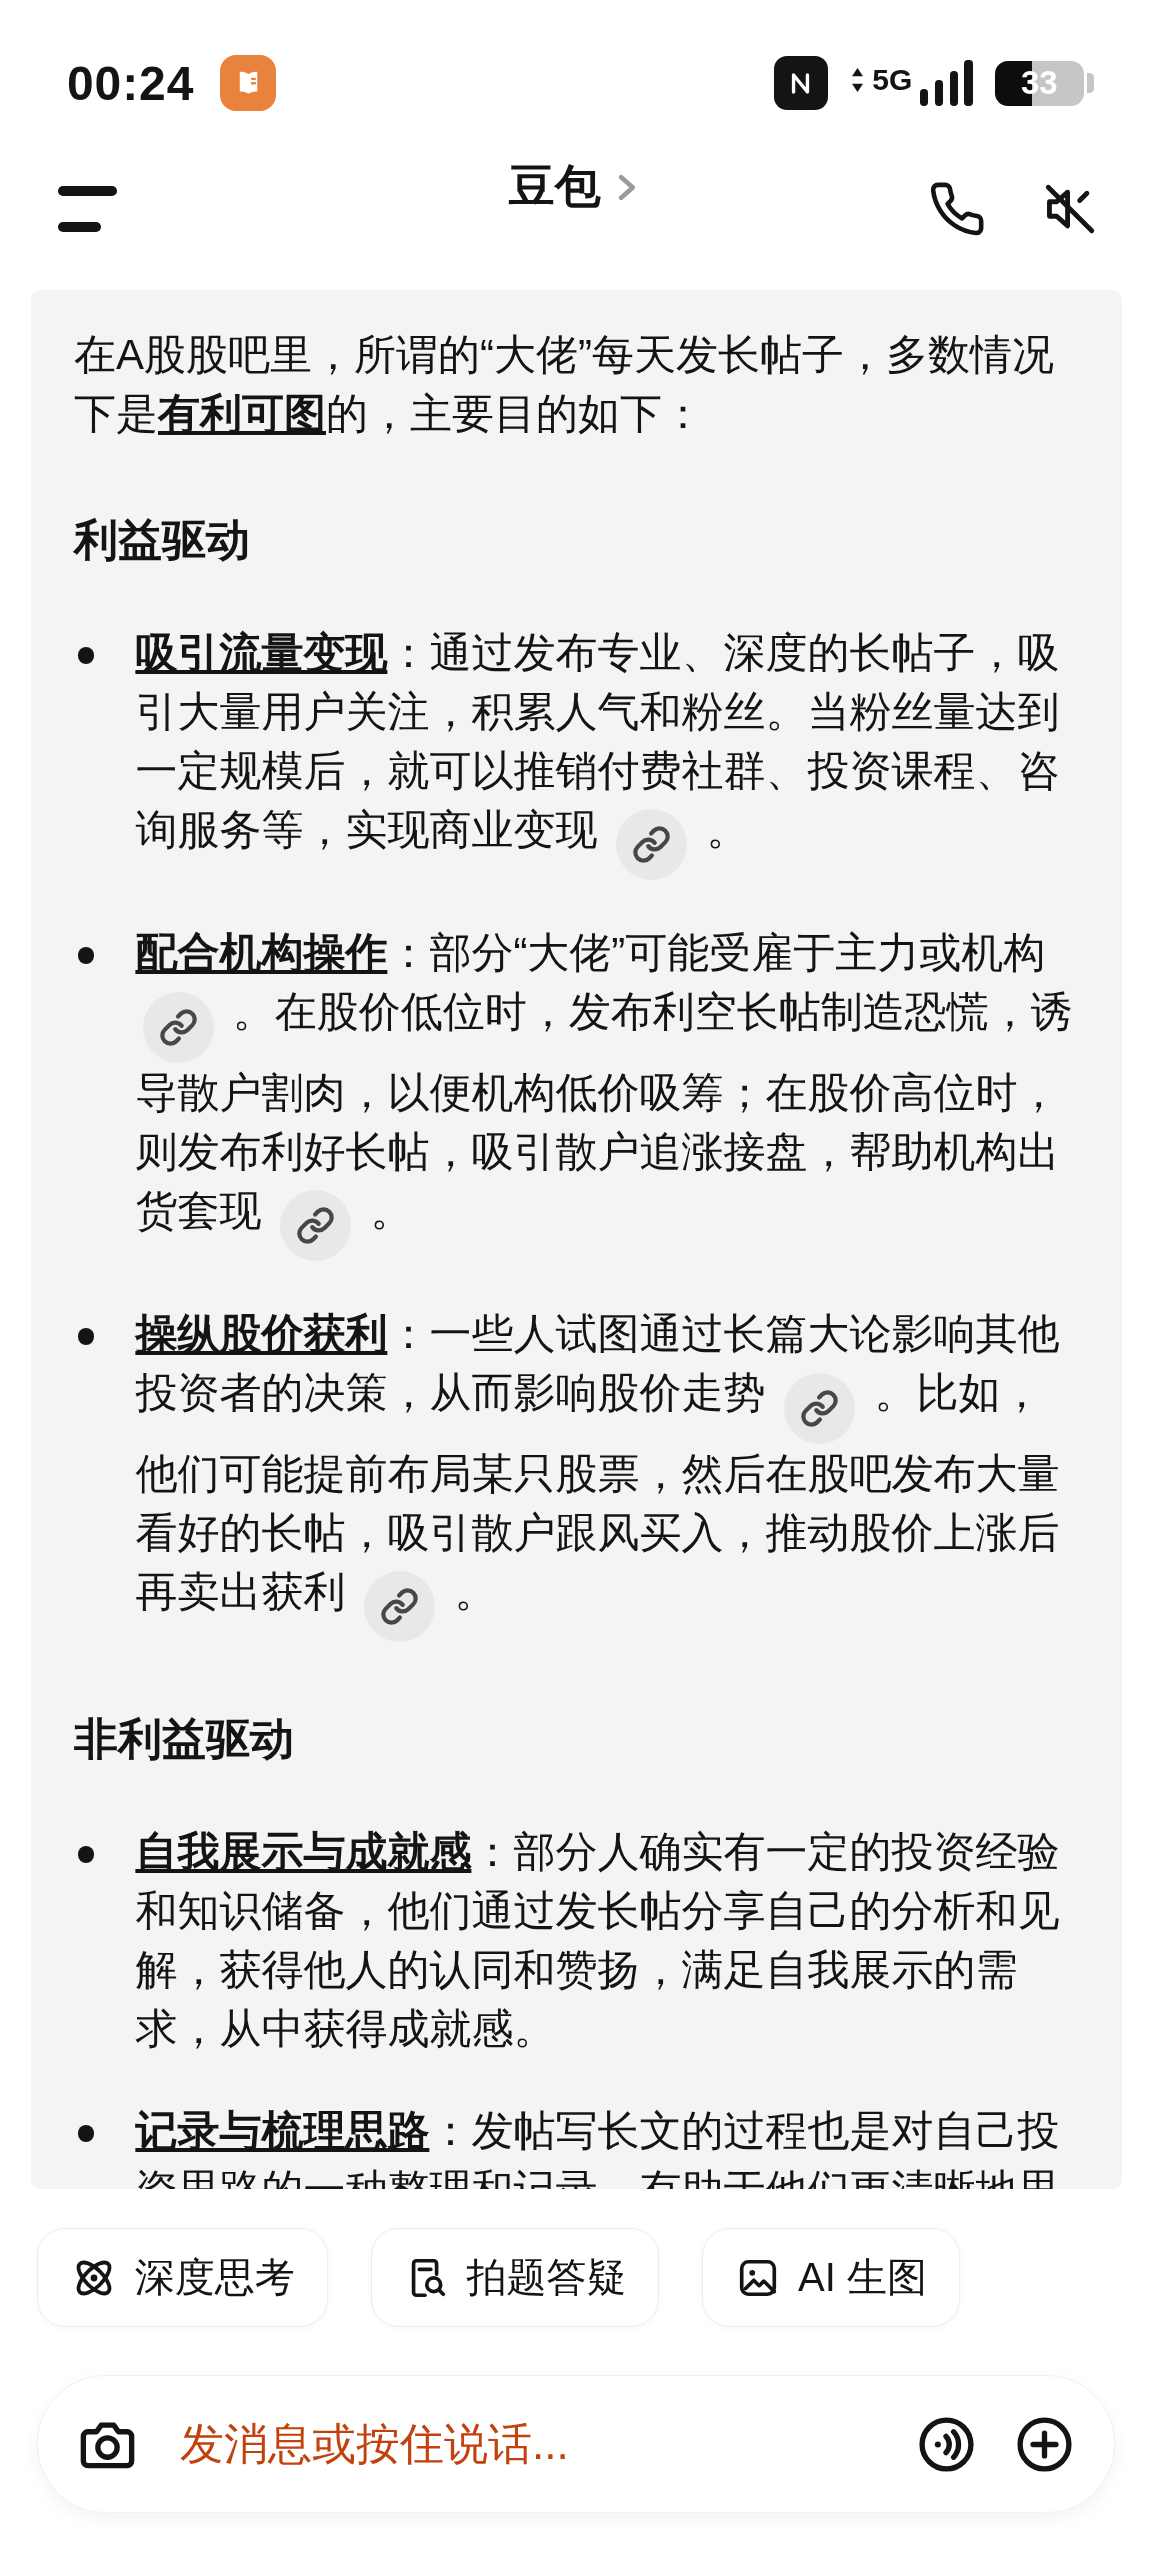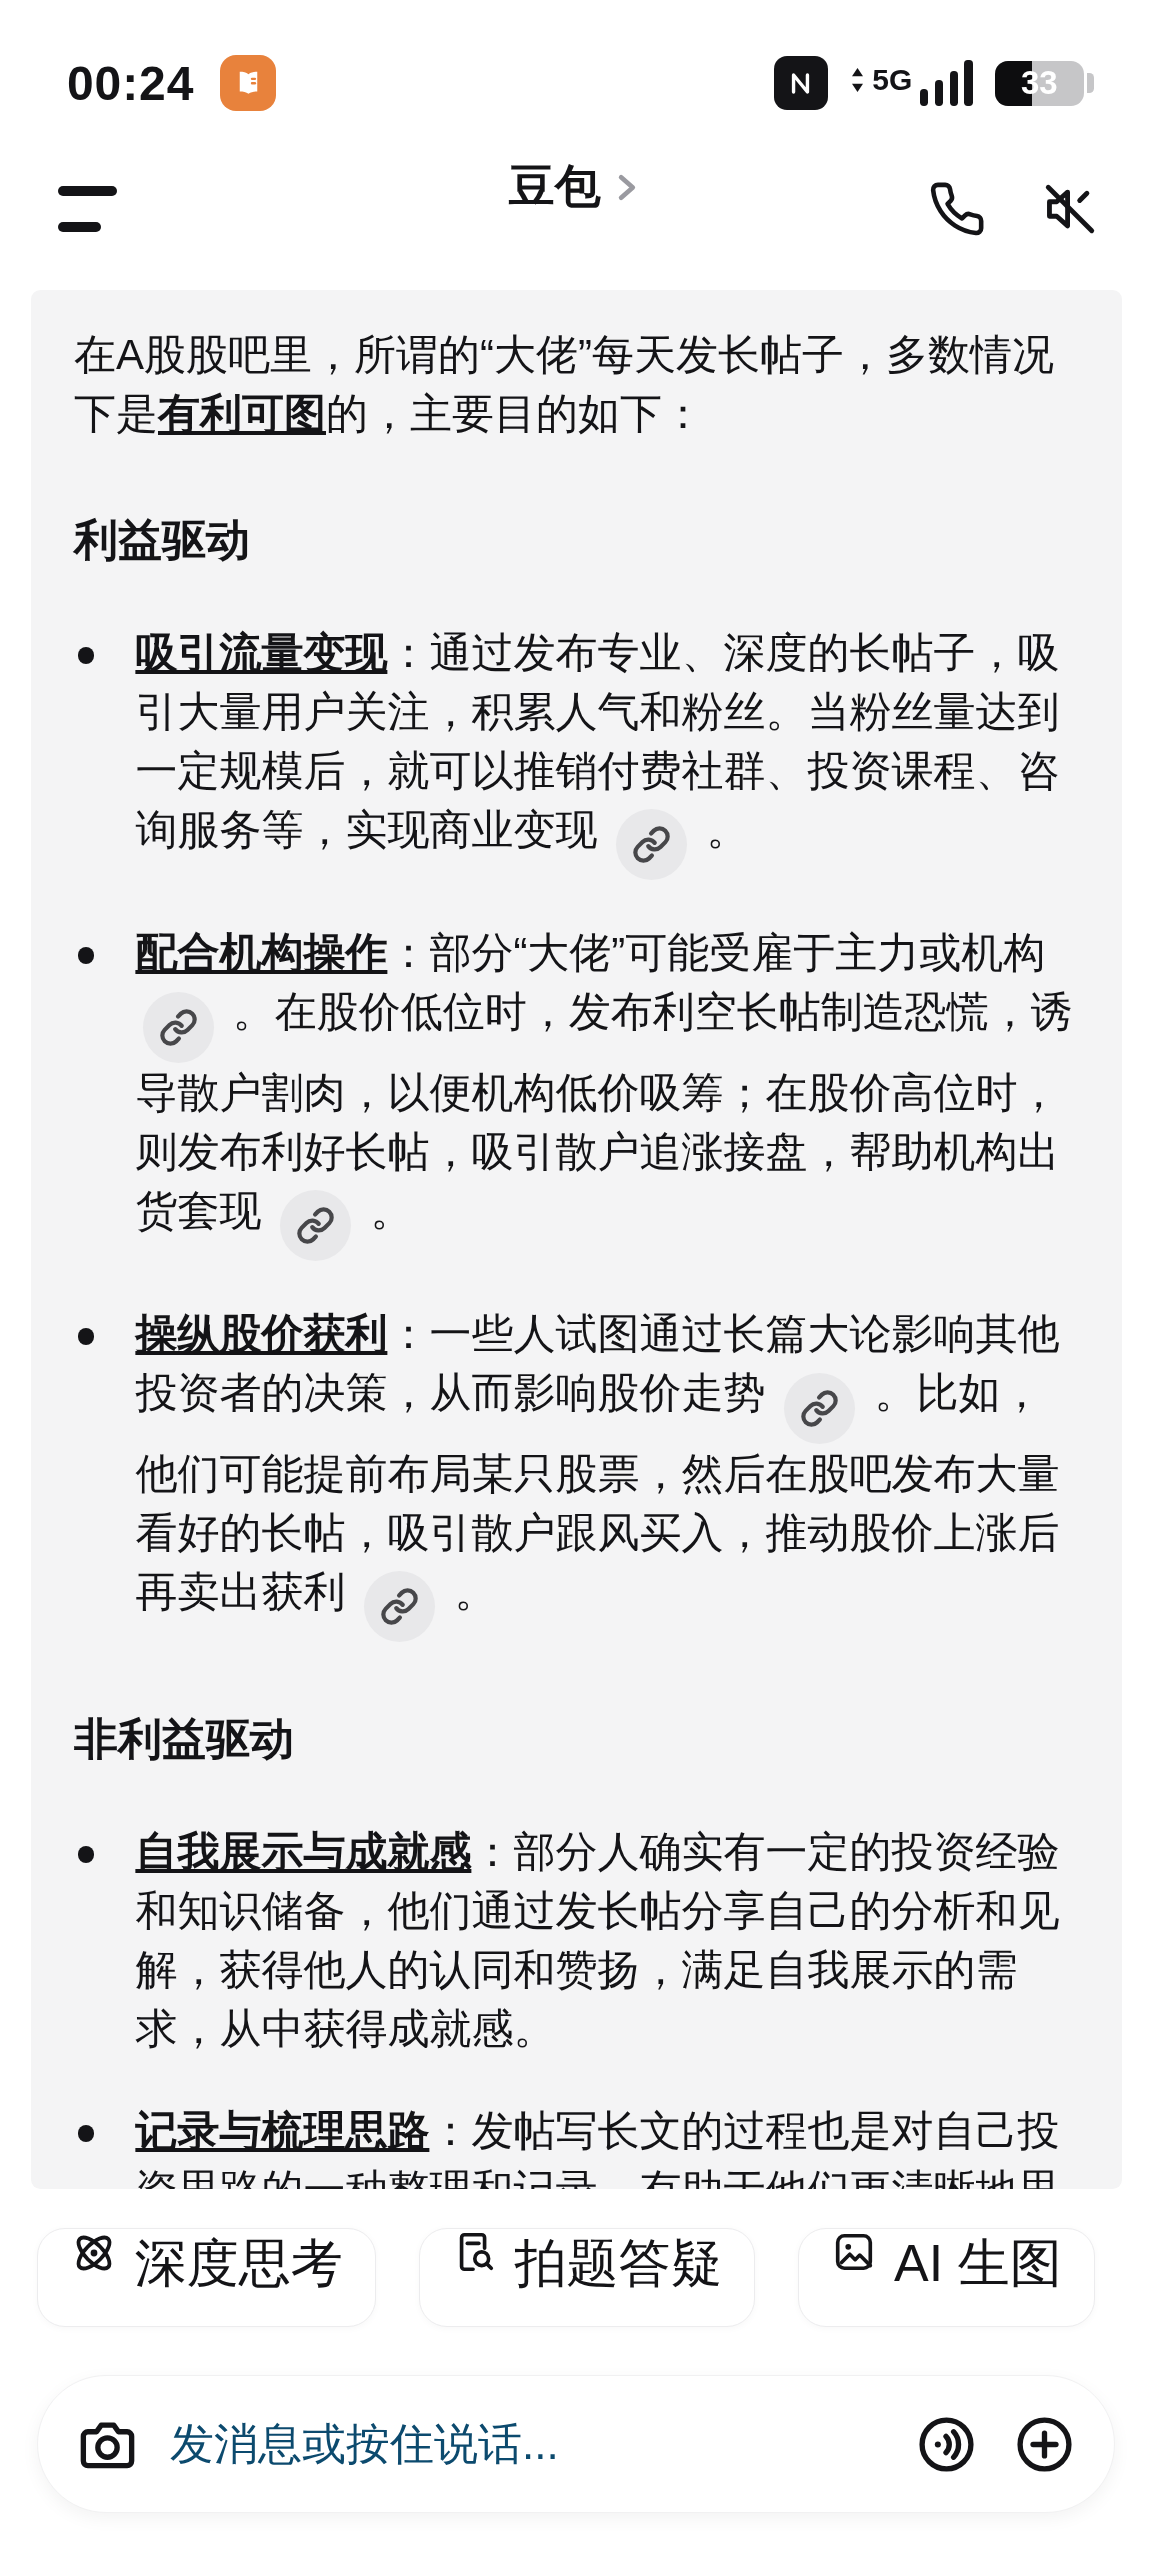--- a/index.html
+++ b/index.html
@@ -52,27 +52,27 @@
   .bullet .dot { flex:none; width:16.7px; height:16.7px; border-radius:50%; background:#141417;
     margin:24px 41px 0 3.7px; }
   .bullet .bullet-text { flex:1; }
   .inline-link { display:inline-flex; align-items:center; justify-content:center;
     width:71px; height:71px; border-radius:50%; background:#e8e8ea;
     vertical-align:-20.4px; margin:0 7.4px; }
   
   .chips { position:absolute; top:2228px; left:0; width:1208px; display:flex;
     gap:43px; padding-left:37px; }
   .chip { flex:none; height:99px; background:#fff; border:1.9px solid #ececee;
-    border-radius:28px; display:flex; align-items:flex-start; gap:16.7px; padding:0 32px;
-    font-size:52px; box-shadow:0 1.9px 7.4px rgba(0,0,0,.03); white-space:nowrap; }
+    border-radius:28px; display:flex; align-items:center; gap:16.7px; padding:0 32px;
+    font-size:40px; box-shadow:0 1.9px 7.4px rgba(0,0,0,.03); white-space:nowrap; }
   
   .input-bar { position:absolute; top:2375px; left:37px; width:1078px; height:138px;
     background:#fff; border:1.9px solid #f1f1f2; border-radius:69px;
     box-shadow:0 5.6px 18.6px rgba(0,0,0,.05); display:flex; align-items:center; padding:0 39px; }
-  .input-placeholder { margin-left:32px; font-size:44px; color:#0c4a6e; }
+  .input-placeholder { margin-left:42px; font-size:44px; color:#c2410c; }
   .input-right { margin-left:auto; display:flex; align-items:center; gap:37px; }
   svg { display:block; }
 </style>
 </head>
 <body>
 
 <div class="status-bar">
   <span class="status-time">00:24</span>
   <span class="noti-badge" style="background:#E8823C">
     <svg width="35" height="35" viewBox="0 0 24 24" fill="#ffffff">

